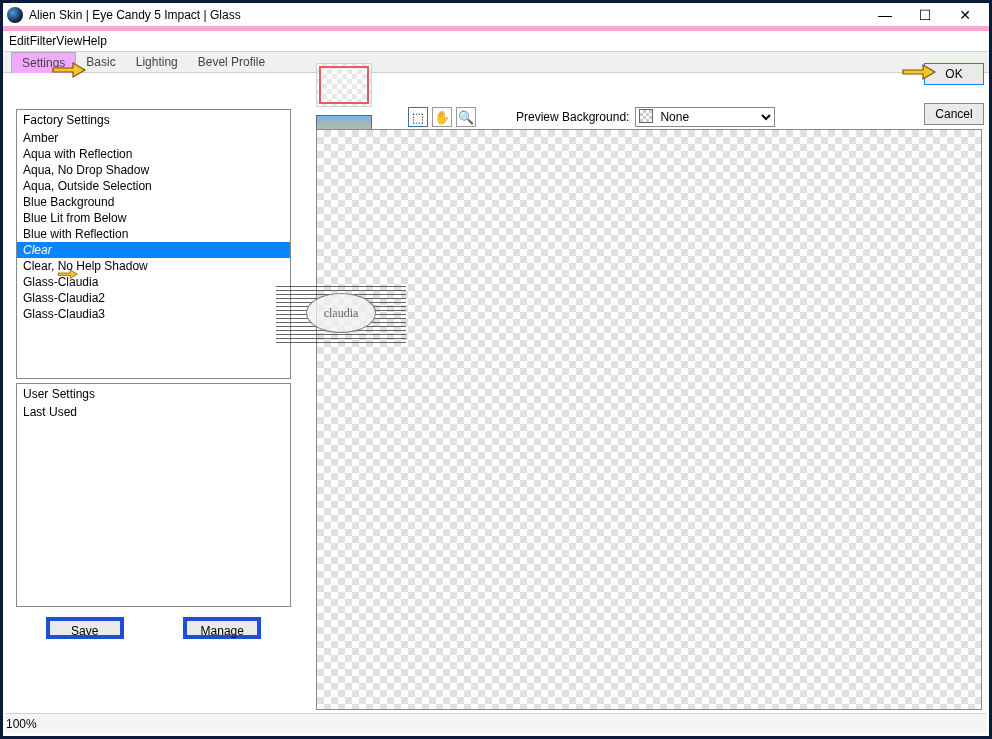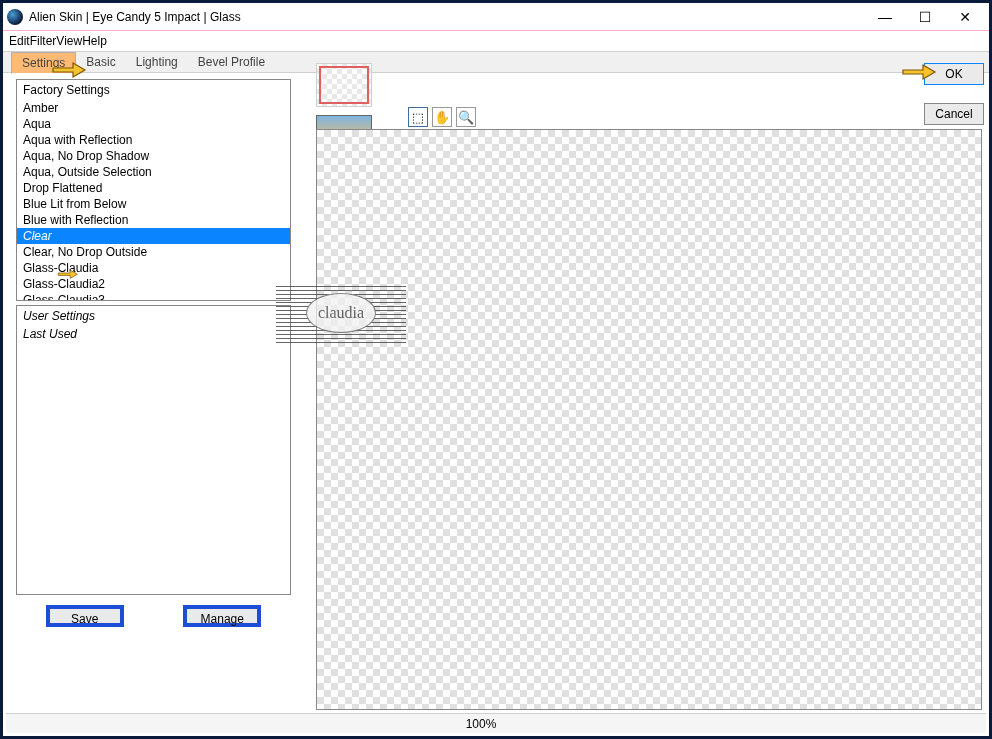--- a/index.html
+++ b/index.html
@@ -1,32 +1,32 @@
 <!DOCTYPE html>
 <html><head>
 <meta charset="utf-8">
 <style>
 * { box-sizing: border-box; margin: 0; padding: 0; font-family: "Segoe UI", Tahoma, sans-serif; font-size: 12px; }
 html, body { width: 992px; height: 739px; background: #fff; overflow: hidden; }
 .frame { position: absolute; top:0; left:0; right:0; bottom:0; border: 3px solid #0a1a3a; background: #fff; }
-.titlebar { height: 28px; background: #fff; display: flex; align-items: center; padding: 0 4px; border-bottom: 1px solid #f9a8d4; }
+.titlebar { height: 28px; background: #fff; display: flex; align-items: center; padding: 0 4px; border-bottom: 5px solid #f9a8d4; }
 .app-icon { width: 16px; height: 16px; border-radius: 50%; background: radial-gradient(circle at 35% 35%, #4a9edb 0%, #0a1a3a 70%); margin-right: 6px; }
 .title-text { flex: 1; color: #000; }
 .win-btns { display: flex; }
 .win-btn { width: 40px; height: 24px; display: flex; align-items: center; justify-content: center; font-size: 14px; cursor: pointer; }
 .menubar { height: 20px; display: flex; align-items: center; padding: 2px 6px; }
 .menu-item { cursor: pointer; }
 .tab-row { height: 22px; background: #f0f0f0; display: flex; align-items: center; padding-left: 8px; border-top: 1px solid #d0d0d0; border-bottom: 1px solid #d0d0d0; }
 .tab { padding: 3px 10px; cursor: pointer; color: #444; }
-.tab.active { background: #fdba74; border: 1px solid #b0b0b0; border-bottom: 1px solid #fff; margin-bottom: -1px; }
+.tab.active { background: #f0abfc; border: 1px solid #b0b0b0; border-bottom: 1px solid #fff; margin-bottom: -1px; }
 .content { position: absolute; top: 76px; left: 3px; right: 3px; bottom: 22px; }
 .left-panel { position: absolute; left: 10px; top: 0; width: 275px; height: 100%; }
 .listbox { border: 1px solid #888; background: #fff; overflow-y: scroll; overflow-x: hidden; }
-.listbox.factory { height: 222px; }
-.listbox.user { margin-top: 4px; height: 290px; font-style: italic; }
+.listbox.factory { height: 270px; margin-top: 30px; }
+.listbox.user { margin-top: 4px; height: 224px; }
 .list-header { font-weight: normal; padding: 3px 6px; }
 .list-item { padding: 1px 6px; cursor: pointer; white-space: nowrap; }
 .list-item.selected { background: #0a84ff; color: #fff; font-style: italic; }
 .button-row { display: flex; justify-content: space-around; margin-top: 10px; }
 .btn { width: 78px; height: 22px; background: #eaeaea; border: 4px solid #1d4ed8; cursor: pointer; text-align: center; line-height: 20px; }
 .right-area { position: absolute; left: 300px; right: 0; top: 0; bottom: 0; }
 .thumbs-row { position: absolute; left: 10px; top: -16px; display: flex; align-items: flex-start; gap: 6px; }
 .thumb-stack { display: flex; flex-direction: column; gap: 8px; }
 .thumb { width: 56px; height: 44px; border: 1px solid #d0d0d0; background-image: repeating-conic-gradient(#e8e8e8 0% 25%, #fff 0% 50%); background-size: 10px 10px; position: relative; }
 .thumb.sel::after { content:""; position:absolute; top:2px; left:2px; right:2px; bottom:2px; border:2px solid #e06060; }
@@ -35,27 +35,27 @@
 .tool-btn { width: 20px; height: 20px; border: 1px solid #999; display: flex; align-items: center; justify-content: center; background: #fff; cursor: pointer; font-size: 13px; }
 .tool-btn.sel { border:1px solid #3a6ea5; }
 .preview-bg { position: absolute; left: 210px; top: 28px; display: flex; align-items: center; gap: 6px; }
 .preview-bg select { width: 140px; height: 20px; border: 1px solid #888; padding-left: 20px; background: #fff; }
 .swatch { position: absolute; left: 4px; top: 2px; width: 14px; height: 14px; border: 1px solid #666; background-image: repeating-conic-gradient(#ccc 0% 25%, #fff 0% 50%); background-size: 6px 6px; }
 .select-wrap { position: relative; }
 .action-btns { position: absolute; right: 0; top: -16px; width: 62px; }
 .action-btn { width: 60px; height: 22px; border: 1px solid #888; background: #eaeaea; text-align: center; line-height: 20px; cursor: pointer; margin-bottom: 18px; }
 .action-btn.ok { border: 1px solid #0a84ff; }
 .preview-pane { position: absolute; left: 10px; right: 4px; top: 50px; bottom: 4px; border: 1px solid #888; background-image: repeating-conic-gradient(#e0e0e0 0% 25%, #fff 0% 50%); background-size: 14px 14px; }
-.statusbar { position: absolute; left: 3px; right: 3px; bottom: 3px; height: 20px; background: #f5f5f5; border-top: 1px solid #d0d0d0; display: flex; justify-content: center; align-items: center; padding-right: 30px; }
+.statusbar { position: absolute; left: 3px; right: 3px; bottom: 3px; height: 20px; background: #f5f5f5; border-top: 1px solid #d0d0d0; display: flex; justify-content: flex-start; align-items: center; padding-right: 30px; }
 .hand-pointer { position: absolute; pointer-events: none; }
 .hand-svg { width: 40px; height: 26px; }
 
 .watermark { position: absolute; left: 273px; top: 280px; width: 130px; height: 60px; opacity: 0.75; pointer-events: none; }
 .wm-lines { position:absolute; top:0; left:0; right:0; bottom:0; background: repeating-linear-gradient(0deg, #333 0 1px, transparent 1px 4px); }
-.wm-oval { position:absolute; left:30px; top:10px; width:70px; height:40px; border-radius:50%; background:#f0f0f0; border:1px solid #555; display:flex; align-items:center; justify-content:center; font-family: cursive; font-size:16px; color:#333; }
+.wm-oval { position:absolute; left:30px; top:10px; width:70px; height:40px; border-radius:50%; background:#f0f0f0; border:1px solid #555; display:flex; align-items:center; justify-content:center; font-family: cursive; font-size:12px; color:#333; }
 
 </style>
 </head>
 <body>
 
 <div class="frame">
   <div class="titlebar">
     <div class="app-icon"></div>
     <div class="title-text">Alien Skin | Eye Candy 5 Impact | Glass</div>
     <div class="win-btns">
@@ -78,29 +78,28 @@
     <div class="tab">Lighting</div>
     <div class="tab">Bevel Profile</div>
   </div>
 
   <div class="content">
     <div class="left-panel">
       <div class="listbox factory">
         <div class="list-header">Factory Settings</div>
         <div id="factory-items">
             <div class="list-item">Amber</div>
-            <div class="list-item">Aqua</div>
             <div class="list-item">Aqua with Reflection</div>
             <div class="list-item">Aqua, No Drop Shadow</div>
             <div class="list-item">Aqua, Outside Selection</div>
-            <div class="list-item">Drop Flattened</div>
+            <div class="list-item">Blue Background</div>
             <div class="list-item">Blue Lit from Below</div>
             <div class="list-item">Blue with Reflection</div>
             <div class="list-item selected">Clear</div>
-            <div class="list-item">Clear, No Drop Outside</div>
+            <div class="list-item">Clear, No Help Shadow</div>
             <div class="list-item">Glass-Claudia</div>
             <div class="list-item">Glass-Claudia2</div>
             <div class="list-item">Glass-Claudia3</div>
           </div>
       </div>
       <div class="listbox user">
         <div class="list-header">User Settings</div>
         <div id="user-items">
             <div class="list-item">Last Used</div>
           </div>
@@ -117,20 +116,29 @@
           <div class="thumb sel"></div>
           <div class="thumb img"></div>
         </div>
         <div class="tool-icons">
           <div class="tool-btn sel">⬚</div>
           <div class="tool-btn">✋</div>
           <div class="tool-btn">🔍</div>
         </div>
       </div>
 
+      <div class="preview-bg">
+        <span>Preview Background:</span>
+        <div class="select-wrap">
+          <div class="swatch"></div>
+          <select>
+            <option>None</option>
+          </select>
+        </div>
+      </div>
 
       <div class="action-btns">
         <div class="action-btn ok">OK</div>
         <div class="action-btn">Cancel</div>
       </div>
 
       <div class="preview-pane"></div>
     </div>
   </div>
 

